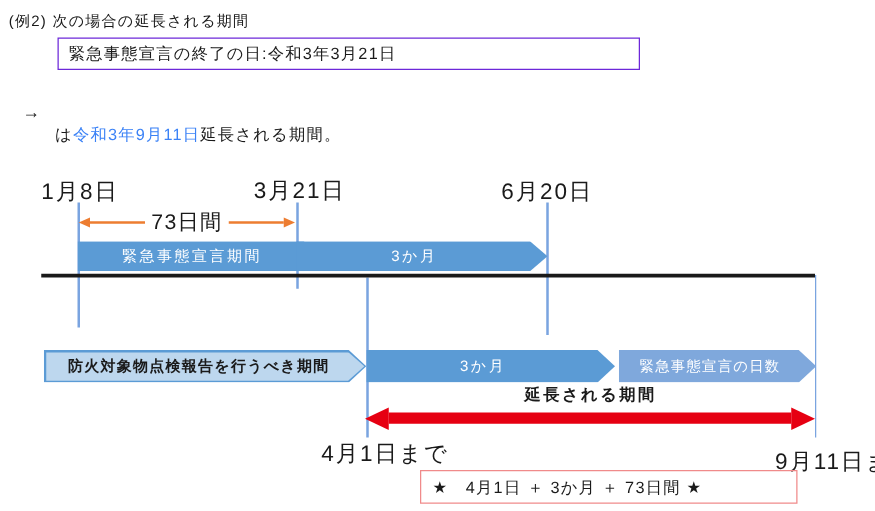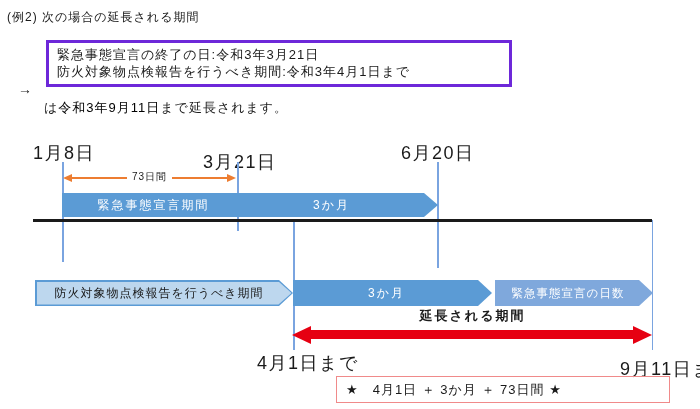--- a/index.html
+++ b/index.html
@@ -1,80 +1,79 @@
 <!DOCTYPE html>
 <html lang="ja"><head>
 <meta charset="utf-8">
 <style>
   html,body{margin:0;padding:0;background:#ffffff;}
   body{font-family:"Liberation Sans","DejaVu Sans",sans-serif;color:#1a1a1a;}
   .canvas{position:relative;width:700px;height:409px;background:#ffffff;overflow:hidden;}
   .abs{position:absolute;}
   .title{left:7px;top:9px;font-size:12px;letter-spacing:1px;}
-  .info-box{left:46px;top:30px;width:466px;border:3px solid #6d28d9;padding:3px 8px 4px 8px;box-sizing:border-box;margin-top:10px;}
+  .info-box{left:46px;top:30px;width:466px;border:1px solid #6d28d9;padding:3px 8px 4px 8px;box-sizing:border-box;}
   .info-box div{font-size:13px;line-height:17px;letter-spacing:1px;white-space:nowrap;}
   .note{left:18px;top:81px;width:660px;display:flex;gap:12px;}
   .note .arr{font-size:14px;line-height:17px;}
   .note .body{font-size:13px;line-height:17.5px;letter-spacing:1px;}
-  .red-text{color:#000000;}
+  .red-text{color:#3b82f6;}
 
   .vline{width:1.5px;background:#7aa4e0;}
   .date-label{font-size:18px;letter-spacing:1.5px;white-space:nowrap;}
 
   
   .measure{left:63px;top:169px;width:173px;height:18px;display:flex;align-items:center;}
   .measure .seg{flex:1;height:2px;background:#ed7d31;}
   .measure .head-l{width:0;height:0;border-top:4.5px solid transparent;border-bottom:4.5px solid transparent;border-right:9px solid #ed7d31;}
   .measure .head-r{width:0;height:0;border-top:4.5px solid transparent;border-bottom:4.5px solid transparent;border-left:9px solid #ed7d31;}
-  .measure .lbl{font-size:10px;letter-spacing:1px;padding:0 5px;white-space:nowrap;transform:translateY(-1px);}
+  .measure .lbl{font-size:17px;letter-spacing:1px;padding:0 5px;white-space:nowrap;transform:translateY(-1px);}
 
   .axis{left:33px;top:219px;width:619px;height:2.5px;background:#1a1a1a;}
 
   .chev{display:flex;align-items:center;justify-content:center;box-sizing:border-box;
         clip-path:polygon(0 0,calc(100% - 14px) 0,100% 50%,calc(100% - 14px) 100%,0 100%);}
   .chev .lbl{font-size:12px;letter-spacing:2px;white-space:nowrap;padding-right:12px;}
   .blue{background:#5b9bd5;color:#ffffff;}
   .lite{background:#7fa8dc;color:#ffffff;}
   .outlined{background:#5b9bd5;}
   .outlined .fill{position:absolute;top:1.5px;left:1.5px;right:1.5px;bottom:1.5px;background:#bdd7ee;
         clip-path:polygon(0 0,calc(100% - 13px) 0,100% 50%,calc(100% - 13px) 100%,0 100%);
-        display:flex;align-items:center;justify-content:center;}
+        display:flex;align-items:center;justify-content:center;font-weight:bold;}
   .outlined .fill .lbl{color:#1a1a1a;font-size:12px;letter-spacing:1px;padding-right:10px;}
 
   .ext-label{left:293px;top:307px;width:359px;text-align:center;font-size:13px;font-weight:bold;letter-spacing:2px;}
   .red-arrow{left:292px;top:325px;width:360px;height:19px;display:flex;align-items:center;}
   .red-arrow .shaft{flex:1;height:9px;background:#e60012;}
   .red-arrow .head-l{width:0;height:0;border-top:9.5px solid transparent;border-bottom:9.5px solid transparent;border-right:19px solid #e60012;}
   .red-arrow .head-r{width:0;height:0;border-top:9.5px solid transparent;border-bottom:9.5px solid transparent;border-left:19px solid #e60012;}
 
-  .formula{left:336px;top:376px;width:334px;height:27px;border:1px solid #f08a8a;box-sizing:border-box;
+  .formula{left:336px;top:376px;width:302px;height:27px;border:1px solid #f08a8a;box-sizing:border-box;
            display:flex;align-items:center;padding-left:9px;font-size:13px;letter-spacing:1px;white-space:nowrap;}
 </style>
 </head>
 <body>
 
 <div class="canvas">
 
   <div class="abs title">(例2) 次の場合の延長される期間</div>
 
   <div class="abs info-box">
     <div>緊急事態宣言の終了の日:令和3年3月21日</div>
-    <div>防火対象物点検報告を行うべき期間:令和3年4月1日まで</div>
   </div>
 
   <div class="abs note">
     <div class="arr">→</div>
     <div class="body">
       <br>
-      <span>は</span><span class="red-text">令和3年9月11日</span><span>まで延長されます。</span>
+      <span>は</span><span class="red-text">令和3年9月11日</span><span>延長される期間。</span>
     </div>
   </div>
 
   <div class="abs date-label" style="left:33px;top:141px;">1月8日</div>
-  <div class="abs date-label" style="left:203px;top:150px;">3月21日</div>
+  <div class="abs date-label" style="left:203px;top:140px;">3月21日</div>
   <div class="abs date-label" style="left:401px;top:141px;text-align:right;">6月20日</div>
 
   <div class="abs vline" style="left:62px;top:162px;height:100px;"></div>
   <div class="abs vline" style="left:237px;top:162px;height:69px;"></div>
   <div class="abs vline" style="left:437px;top:162px;height:106px;"></div>
   <div class="abs vline" style="left:293px;top:222px;height:128px;"></div>
   <div class="abs vline" style="left:651.5px;top:220px;height:130px;"></div>
 
   <div class="abs measure">
     <div class="head-l"></div>

